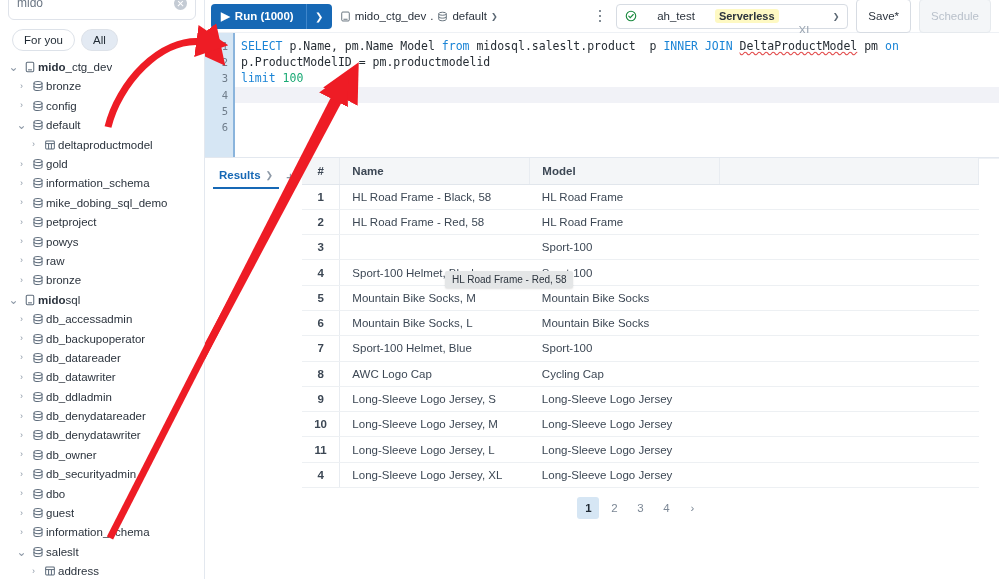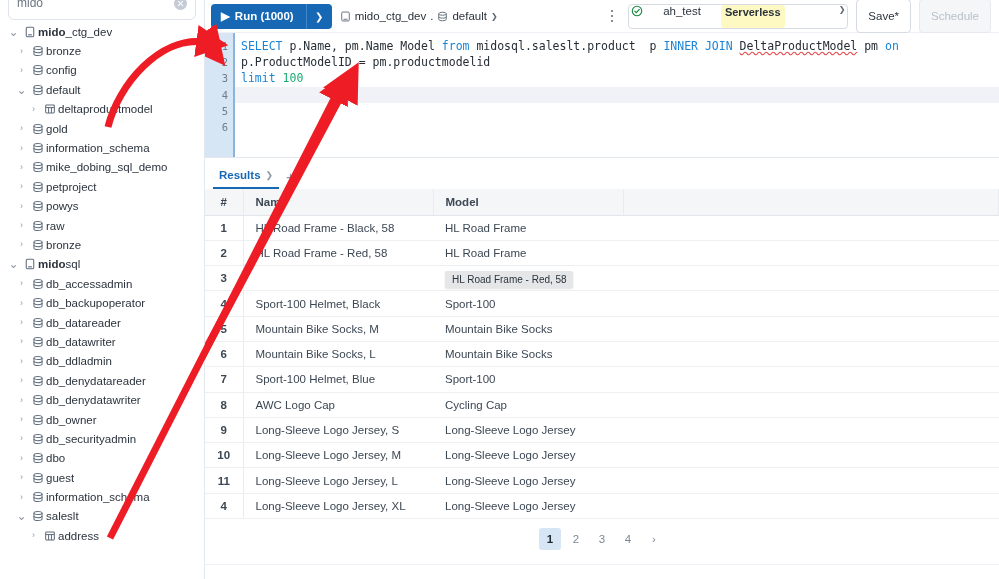--- a/index.html
+++ b/index.html
@@ -100,22 +100,22 @@
     background: #1668b5; color: #fff;
     width: 26px; display: flex; align-items: center; justify-content: center;
     border-left: 1px solid #3f86cb; cursor: pointer;
     font-size: 10px;
   }
   .ctx-path { display: flex; align-items: center; gap: 4px; font-size: 11.5px; color: #2b333d; cursor: pointer; }
   .spacer { flex: 1; }
   .kebab { width: 16px; display: flex; flex-direction: column; align-items: center; gap: 2.5px; cursor: pointer; padding: 0 4px; }
   .kebab i { width: 2.6px; height: 2.6px; border-radius: 50%; background: #5a6773; display: block; }
   .wh-pill {
-    display: flex; gap: 20px;
-    height: 25px; padding: 0 2px;
+    display: flex; align-items: center; gap: 20px;
+    height: 25px; padding: 0 8px;
     border: 1px solid #d7dce3; border-radius: 4px;
     font-size: 11.5px; color: #2b333d; cursor: pointer;
     background: #fff;
   }
   .wh-name { font-weight: 400; }
   .wh-tag { background: #fef9c3; border-radius: 3px; padding: 1px 4px; font-weight: 600; font-size: 11px; }
   .wh-size { color: #9aa5b1; font-size: 11.5px; margin-top: 27px; }
   .tb-btn {
     height: 25px; padding: 16px 11px;
     border: 1px solid #d7dce3; border-radius: 4px;
@@ -145,21 +145,21 @@
   .gutter div { height: 16.2px; line-height: 16.2px; font-size: 10.5px; }
   .gsep { width: 2px; flex: 0 0 2px; background: #8ab4dc; }
   .code { flex: 1; padding: 5px 0 0 6px; position: relative; color: #262d34; }
   .code .ln { height: 16.2px; line-height: 16.2px; white-space: pre; }
   .code .ln.cur { background: #f1f2f7; margin-left: -6px; padding-left: 6px; }
   .kw { color: #1a84d6; }
   .num { color: #19a974; }
   .squig { text-decoration: underline wavy #e24a4a; text-decoration-skip-ink: none; }
 
   
-  #results { flex: 1; display: flex; flex-direction: column; min-height: 0; border-top: 1px solid #e3e8ef; }
+  #results { flex: 1; display: flex; flex-direction: row; min-height: 0; border-top: 1px solid #e3e8ef; }
   .res-tabs { height: 31px; flex: 0 0 31px; display: flex; align-items: flex-end; padding-left: 8px; gap: 0; }
   .res-tab {
     display: flex; align-items: center; gap: 5px;
     font-size: 11.5px; color: #1668b5; font-weight: 600;
     padding: 0 6px 6px 6px; cursor: pointer;
     border-bottom: 2px solid #1668b5;
   }
   .res-tab .cv { font-size: 9px; color: #8c98a6; font-weight: 400; }
   .res-add { font-size: 15px; color: #8c98a6; padding: 0 7px 5px 7px; cursor: pointer; line-height: 1; }
 
@@ -217,20 +217,24 @@
 
 <div id="app">
 
   <div id="sidebar">
 
     <div class="search-wrap">
       <input value="mido" placeholder="Search" style="">
       <span class="search-clear"></span>
     </div>
 
+    <div class="chips">
+      <div class="chip">For you</div>
+      <div class="chip active">All</div>
+    </div>
 
     <div class="tree" id="tree">
         <div class="node d0">
           <span class="caret" style="font-size: 12px;">⌄</span>
           <span class="nicon">
             <svg width="12" height="12" viewBox="0 0 16 16">
               <rect x="3" y="1.6" width="10" height="12.8" rx="1.6" fill="none" stroke="#5f6d7c" stroke-width="1.4"></rect>
               <line x1="5.4" y1="11.8" x2="10.6" y2="11.8" stroke="#5f6d7c" stroke-width="1.4"></line>
             </svg>
           </span>

